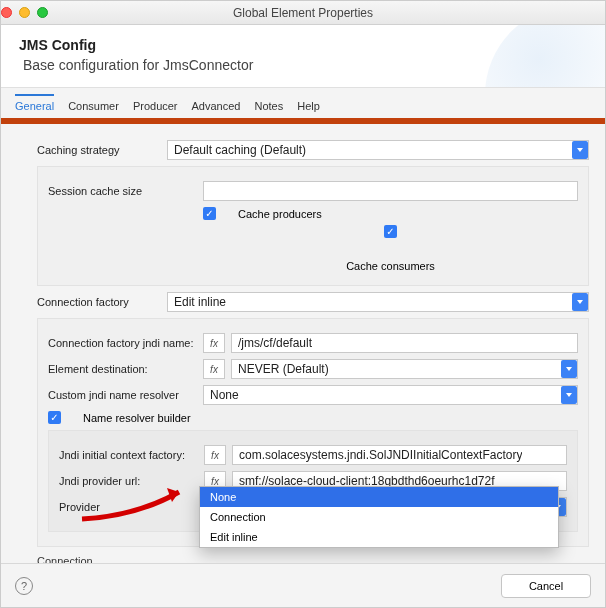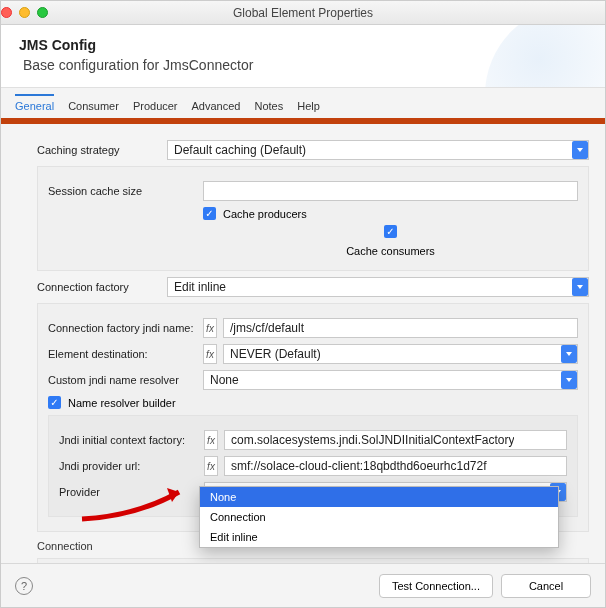--- a/index.html
+++ b/index.html
@@ -23,24 +23,24 @@
   .row { display: flex; align-items: center; margin: 6px 0; font-size: 11px; color: #222; }
   .row label { min-width: 130px; }
   .select, .input { flex: 1; height: 20px; border: 1px solid #c9c9c9; background: #fff; font-size: 12px; padding: 0 6px; display:flex; align-items:center; position:relative; }
   .select { background: #fff; }
   .select::after { content:""; position:absolute; right:0; top:0; bottom:0; width:16px; background:#3b82f6; border-radius:2px; }
   .select::before { content:""; position:absolute; right:5px; top:50%; width:0; height:0; border-left:3px solid transparent; border-right:3px solid transparent; border-top:4px solid #fff; z-index:1; transform:translateY(-50%); }
   .panel { background: #f0f0f0; border: 1px solid #e2e2e2; padding: 8px 10px; margin: 6px 0; }
   .panel .row label { min-width: 155px; }
   .panel .panel { background:#eaeaea; }
   .panel .panel .row label { min-width: 145px; }
-  .check { display:flex; align-items:center; gap:7px; margin: 5px 0; font-size:11px; }
+  .check { display:flex; align-items:center; gap:22px; margin: 5px 0; font-size:11px; }
   .checkbox { width:13px; height:13px; background:#2f7af5; border-radius:2px; display:flex; align-items:center; justify-content:center; }
   .checkbox::after { content:"✓"; color:#fff; font-size:10px; line-height:1; }
-  .fx { width:14px; height:20px; border:1px solid #c9c9c9; background:#fff; display:flex; align-items:center; justify-content:center; font-size:10px; font-style:italic; color:#555; margin-right:6px; cursor:pointer; flex-shrink:0; }
+  .fx { width:22px; height:20px; border:1px solid #c9c9c9; background:#fff; display:flex; align-items:center; justify-content:center; font-size:10px; font-style:italic; color:#555; margin-right:6px; cursor:pointer; flex-shrink:0; }
   .section-label { font-size:11px; color:#333; margin: 8px 0 4px 0; }
   .dropdown { position:absolute; left:198px; top:362px; width:360px; background:#fff; border:1px solid #bbb; box-shadow:0 6px 16px rgba(0,0,0,0.25); z-index:5; font-size:11px; }
   .dropdown div { padding:4px 10px; cursor:pointer; }
   .dropdown div.sel { background:#2f6fe8; color:#fff; }
   .arrow { position:absolute; top:350px; left:76px; z-index:6; }
   .footer { height:44px; border-top:1px solid #d8d8d8; display:flex; align-items:center; padding:0 14px; gap:8px; }
   .footer .spacer { flex:1; }
   .btn { height:24px; min-width:90px; border-radius:4px; border:1px solid #c5c5c5; background:#fff; font-size:11px; cursor:pointer; display:flex; align-items:center; justify-content:center; padding:0 12px; }
   .btn.primary { background:linear-gradient(#4a8bff,#2f6fe8); color:#fff; border-color:#2a5fcf; min-width:100px; }
   .help { width:18px; height:18px; border:1.3px solid #888; border-radius:50%; display:flex; align-items:center; justify-content:center; font-size:11px; color:#666; cursor:pointer; }
@@ -183,16 +183,15 @@
       <path d="M5 45 Q 60 42 102 18" stroke="#d30000" stroke-width="5" fill="none"></path>
       <polygon points="102,18 90,14 95,28" fill="#d30000"></polygon>
     </svg>
   </div>
 
   <div class="footer">
     <div class="help">
         <span>?</span>
       </div>
     <div class="spacer"></div>
-    <div class="btn">Test Connection...</div>
     <div class="btn">Cancel</div>
   </div>
 </div>
 
 </body></html>

